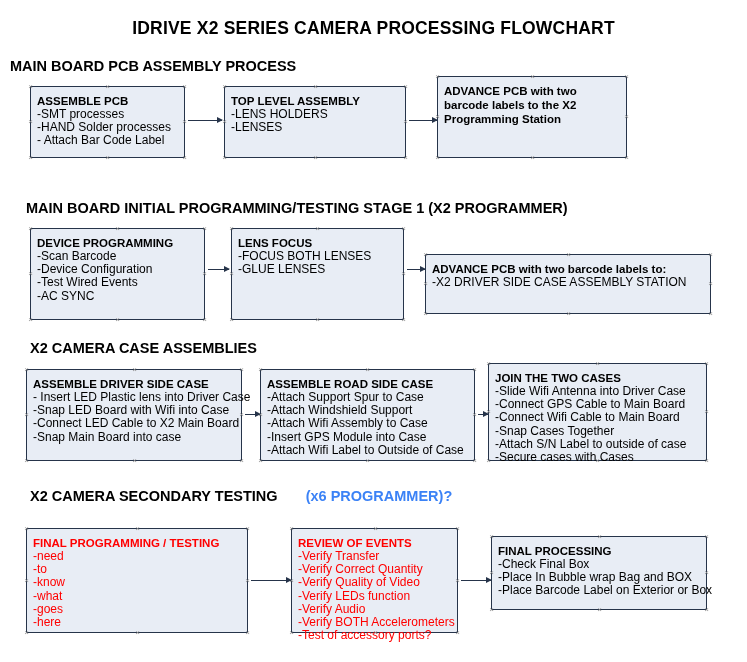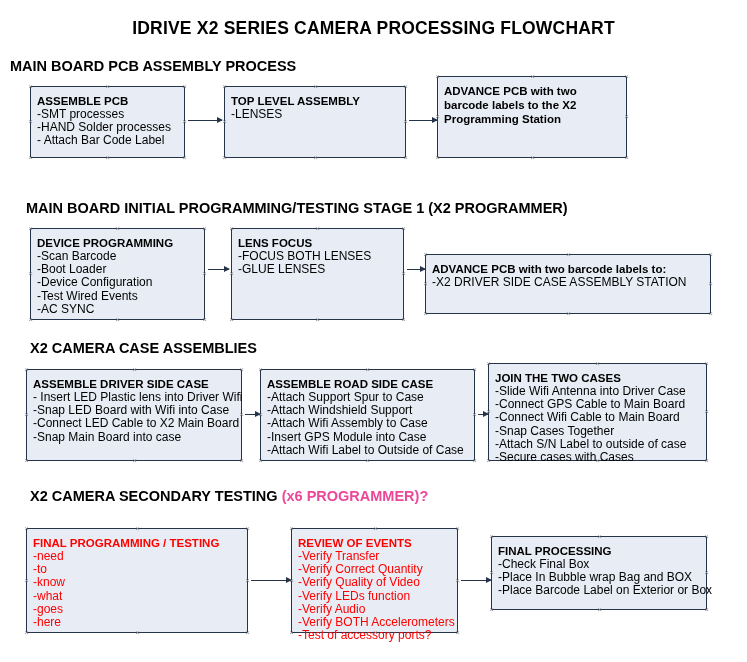--- a/index.html
+++ b/index.html
@@ -30,21 +30,22 @@
     font-weight: bold;
     letter-spacing: 0.2px;
   }
   .section-head {
     position: absolute;
     font-size: 14.5px;
     font-weight: bold;
     white-space: nowrap;
   }
   .section-head .hl {
-    color: #ec4899;
+    color: #3b82f6;
+    margin-left: 24px;
   }
   .box {
     position: absolute;
     background: #e8edf5;
     border: 1px solid #26344a;
     box-sizing: border-box;
   }
   .box-inner {
     padding: 7px 6px 4px 6px;
   }
@@ -120,20 +121,21 @@
     <div class="handle" style="left:-4px; bottom:-4px;">×</div>
     <div class="handle" style="left:73px; bottom:-4px;">×</div>
     <div class="handle" style="right:-4px; bottom:-4px;">×</div>
   </div>
 
   <div class="arrow" style="left:188px; top:120px; width:34px;"></div>
 
   <div class="box" style="left:224px; top:86px; width:182px; height:72px;">
     <div class="box-inner">
       <div class="box-title">TOP LEVEL ASSEMBLY</div>
+      <div class="box-line">-LENS HOLDERS</div>
       <div class="box-line">-LENSES</div>
     </div>
     <div class="handle" style="left:-4px; top:-4px;">×</div>
     <div class="handle" style="left:87px; top:-4px;">×</div>
     <div class="handle" style="right:-4px; top:-4px;">×</div>
     <div class="handle" style="left:-4px; top:31px;">×</div>
     <div class="handle" style="right:-4px; top:31px;">×</div>
     <div class="handle" style="left:-4px; bottom:-4px;">×</div>
     <div class="handle" style="left:87px; bottom:-4px;">×</div>
     <div class="handle" style="right:-4px; bottom:-4px;">×</div>
@@ -156,21 +158,20 @@
   </div>
 
   <div class="section-head" style="left:26px; top:200px;">
     <span>MAIN BOARD INITIAL PROGRAMMING/TESTING STAGE 1 (X2 PROGRAMMER)</span>
   </div>
 
   <div class="box" style="left:30px; top:228px; width:175px; height:92px;">
     <div class="box-inner">
       <div class="box-title">DEVICE PROGRAMMING</div>
       <div class="box-line">-Scan Barcode</div>
-      <div class="box-line">-Boot Loader</div>
       <div class="box-line">-Device Configuration</div>
       <div class="box-line">-Test Wired Events</div>
       <div class="box-line">-AC SYNC</div>
     </div>
     <div class="handle" style="left:-4px; top:-4px;">×</div>
     <div class="handle" style="left:83px; top:-4px;">×</div>
     <div class="handle" style="right:-4px; top:-4px;">×</div>
     <div class="handle" style="left:-4px; top:41px;">×</div>
     <div class="handle" style="right:-4px; top:41px;">×</div>
     <div class="handle" style="left:-4px; bottom:-4px;">×</div>
@@ -213,21 +214,21 @@
     <div class="handle" style="right:-4px; bottom:-4px;">×</div>
   </div>
 
   <div class="section-head" style="left:30px; top:340px;">
     <span>X2 CAMERA CASE ASSEMBLIES</span>
   </div>
 
   <div class="box" style="left:26px; top:369px; width:216px; height:92px;">
     <div class="box-inner">
       <div class="box-title">ASSEMBLE DRIVER SIDE CASE</div>
-      <div class="box-line">- Insert LED Plastic lens into Driver Wifi</div>
+      <div class="box-line">- Insert LED Plastic lens into Driver Case</div>
       <div class="box-line">-Snap LED Board with Wifi into Case</div>
       <div class="box-line">-Connect LED Cable to X2 Main Board</div>
       <div class="box-line">-Snap Main Board into case</div>
     </div>
     <div class="handle" style="left:-4px; top:-4px;">×</div>
     <div class="handle" style="left:104px; top:-4px;">×</div>
     <div class="handle" style="right:-4px; top:-4px;">×</div>
     <div class="handle" style="left:-4px; top:41px;">×</div>
     <div class="handle" style="right:-4px; top:41px;">×</div>
     <div class="handle" style="left:-4px; bottom:-4px;">×</div>

